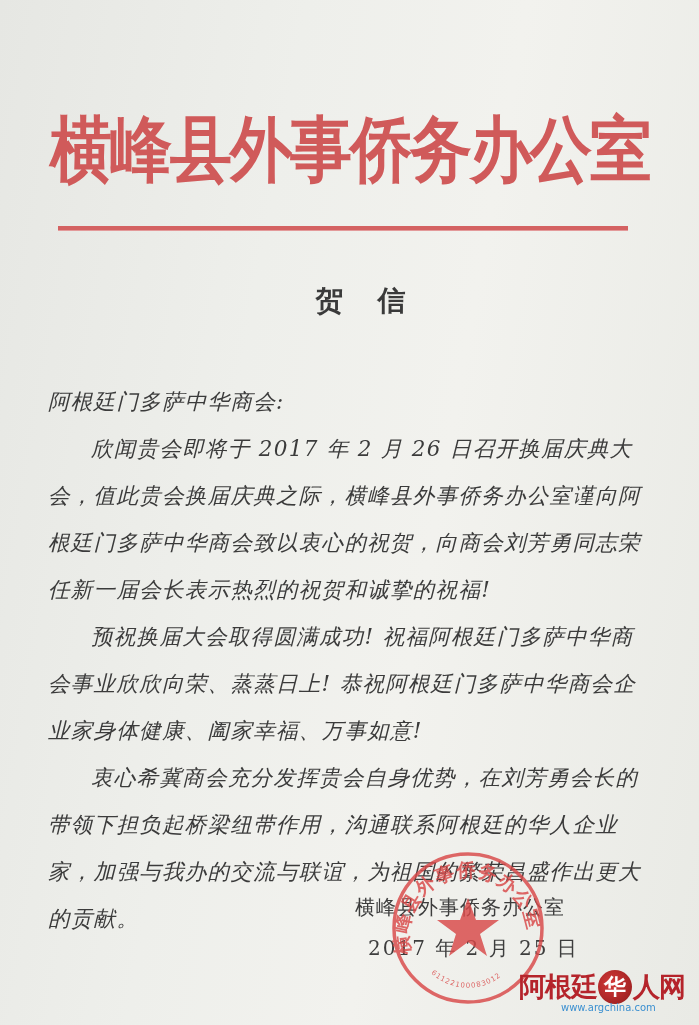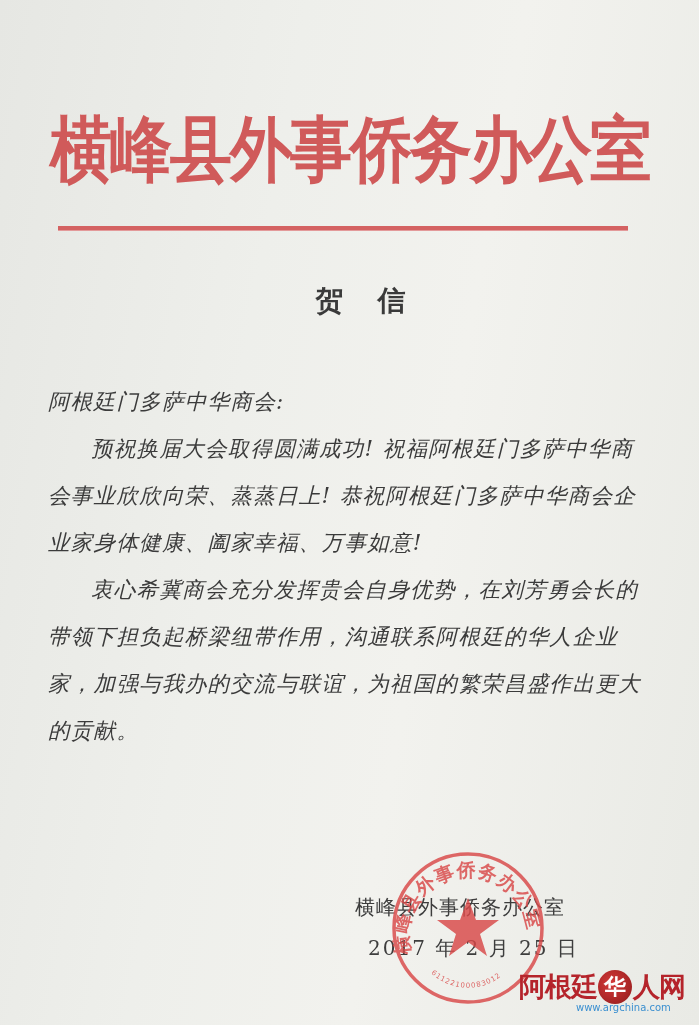--- a/index.html
+++ b/index.html
@@ -48,35 +48,36 @@
     font-family:"DejaVu Sans","Liberation Sans",sans-serif; font-size:27px; color:#b5242b;
     font-weight:bold; line-height:34px; letter-spacing:-1px;
   }
   .wm-logo {
     width:34px; height:34px; border-radius:50%; background:radial-gradient(circle at 40% 40%, #d63a3a, #8e1a1a);
     display:flex; align-items:center; justify-content:center; color:#fff; font-size:22px; font-weight:bold;
     margin:0 1px; font-family:"DejaVu Sans","Liberation Sans",sans-serif;
   }
   .wm-url {
     font-family:"DejaVu Sans","Liberation Sans",sans-serif; font-size:10px; color:#3a8fd0;
-    margin-left:57px; margin-top:-2px;
+    margin-left:42px; margin-top:-2px;
   }
 </style>
 </head>
 <body>
 
 <div class="page">
 
   <div class="org-title">横峰县外事侨务办公室</div>
   <div class="red-rule"></div>
 
   <div class="doc-title">贺信</div>
 
   <div class="body-text">
     <p>阿根廷门多萨中华商会:</p>
+    <p class="indent">欣闻贵会即将于 2017 年 2 月 26 日召开换届庆典大会，值此贵会换届庆典之际，横峰县外事侨务办公室谨向阿根廷门多萨中华商会致以衷心的祝贺，向商会刘芳勇同志荣任新一届会长表示热烈的祝贺和诚挚的祝福!</p>
     <p class="indent">预祝换届大会取得圆满成功! 祝福阿根廷门多萨中华商会事业欣欣向荣、蒸蒸日上! 恭祝阿根廷门多萨中华商会企业家身体健康、阖家幸福、万事如意!</p>
     <p class="indent">衷心希冀商会充分发挥贵会自身优势，在刘芳勇会长的带领下担负起桥梁纽带作用，沟通联系阿根廷的华人企业家，加强与我办的交流与联谊，为祖国的繁荣昌盛作出更大的贡献。</p>
   </div>
 
   <div class="signature">横峰县外事侨务办公室</div>
   <div class="sig-date">2017 年 2 月 25 日</div>
 
   <svg class="stamp" viewBox="0 0 156 156">
     <circle cx="78" cy="78" r="74" fill="none" stroke="#d94848" stroke-width="3.5"></circle>
     <defs>

